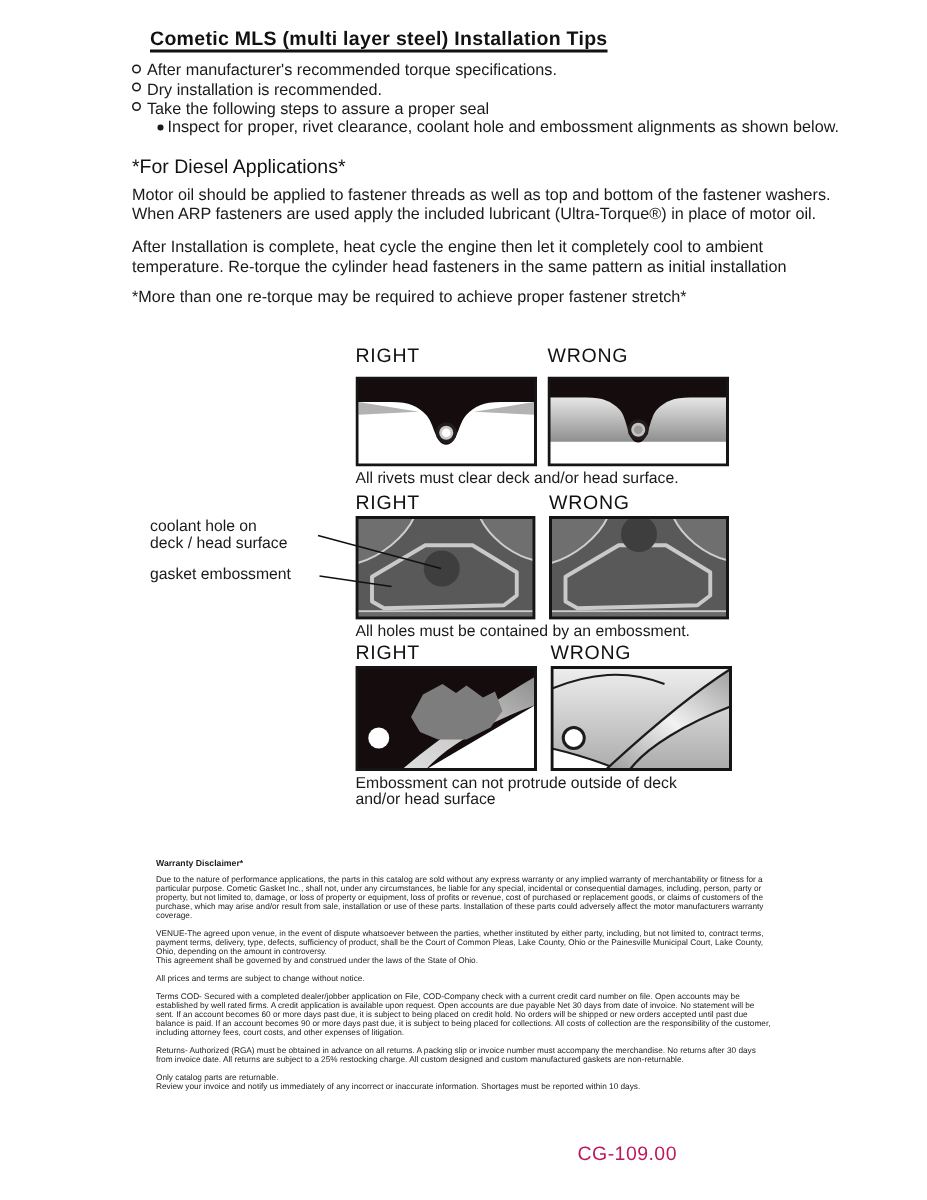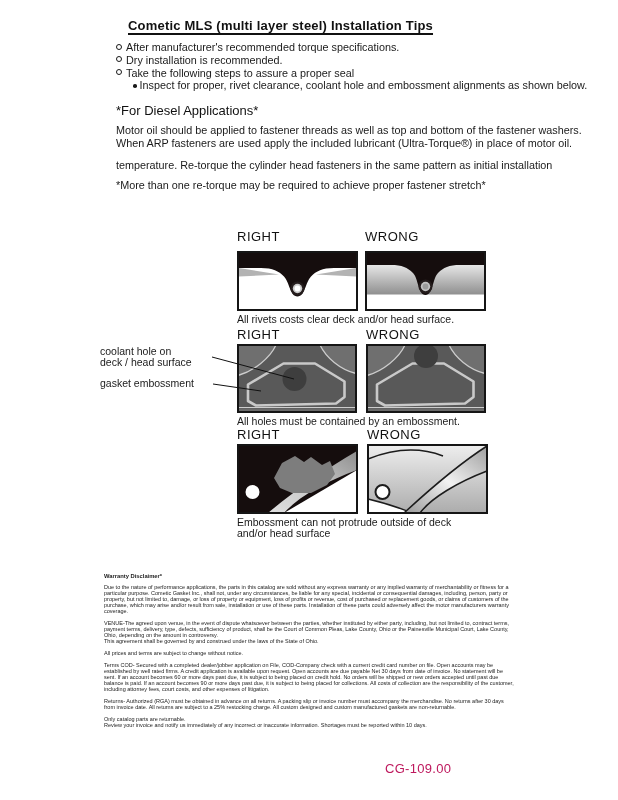--- a/index.html
+++ b/index.html
@@ -3,21 +3,21 @@
 <meta charset="utf-8">
 <style>
   html,body { margin:0; padding:0; background:#e9e9e9; }
   .page {
     position:relative; width:618px; height:800px; margin:0 auto;
     background:#ffffff; overflow:hidden;
     font-family:"Liberation Sans","DejaVu Sans",sans-serif;
     color:#1a1a1a;
   }
   
-  .content { position:absolute; left:88px; top:18px; width:460px;margin-left:28px; }
+  .content { position:absolute; left:88px; top:18px; width:460px; }
   .doc-title {
     margin:0 0 7px 12px; font-size:13px; font-weight:bold; letter-spacing:.2px;
     text-decoration:underline; text-underline-offset:3px; text-decoration-thickness:1.5px;
     line-height:16px; color:#111;
   }
   .tip-line { font-size:10.8px; line-height:12.8px; white-space:nowrap; }
   .tip-line .o-bullet {
     display:inline-block; width:4px; height:4px; border:1px solid #1a1a1a;
     border-radius:50%; margin-right:4px; vertical-align:1.5px;
   }
@@ -77,20 +77,21 @@
     <div class="tip-line"><span class="o-bullet"></span><span>Take the following steps to assure a proper seal</span></div>
     <div class="tip-line sub-line"><span class="f-bullet"></span><span>Inspect for proper, rivet clearance, coolant hole and embossment alignments as shown below.</span></div>
 
     <h2 class="diesel-heading">*For Diesel Applications*</h2>
 
     <div class="para">
       <div class="para-line">Motor oil should be applied to fastener threads as well as top and bottom of the fastener washers.</div>
       <div class="para-line">When ARP fasteners are used apply the included lubricant (Ultra-Torque®) in place of motor oil.</div>
     </div>
     <div class="para second">
+      <div class="para-line">After Installation is complete, heat cycle the engine then let it completely cool to ambient</div>
       <div class="para-line">temperature. Re-torque the cylinder head fasteners in the same pattern as initial installation</div>
     </div>
     <div class="note-line">*More than one re-torque may be required to achieve proper fastener stretch*</div>
   </div>
 
   <div class="d-row r1">
     <div class="d-labels">
       <span class="d-label" style="width:121px">RIGHT</span>
       <span class="d-label" style="width:121px;margin-left:7px">WRONG</span>
     </div>
@@ -114,21 +115,21 @@
         </defs>
         <rect x="0" y="0" width="121" height="60" fill="#ffffff"></rect>
         <rect x="1" y="14" width="119" height="29.5" fill="url(#g-r1w)"></rect>
         <path d="M1,1 H120 V14 H95 C84,14 78.5,16.5 73,22 C67.5,27.5 68,44 60.5,44 C53,44 53.5,27.5 48,22 C42.5,16.5 37,14 26,14 H1 Z" fill="#150d0d"></path>
         <circle cx="60.5" cy="35.5" r="7" fill="#241c1c"></circle>
         <circle cx="60.5" cy="35.5" r="4.7" fill="#c2c2c2"></circle>
         <circle cx="60.5" cy="35.5" r="2.9" fill="#9b9b9b"></circle>
         <rect x="1" y="1" width="119" height="58" fill="none" stroke="#151515" stroke-width="2"></rect>
       </svg>
     </div>
-    <div class="d-caption">All rivets costs clear deck and/or head surface.</div>
+    <div class="d-caption">All rivets must clear deck and/or head surface.</div>
   </div>
 
   <div class="annot coolant">
     <div>coolant hole on</div>
     <div>deck / head surface</div>
   </div>
   <div class="annot emboss">
     <div>gasket embossment</div>
   </div>
   <svg class="leader-svg" width="92" height="48" viewBox="0 0 92 48">

